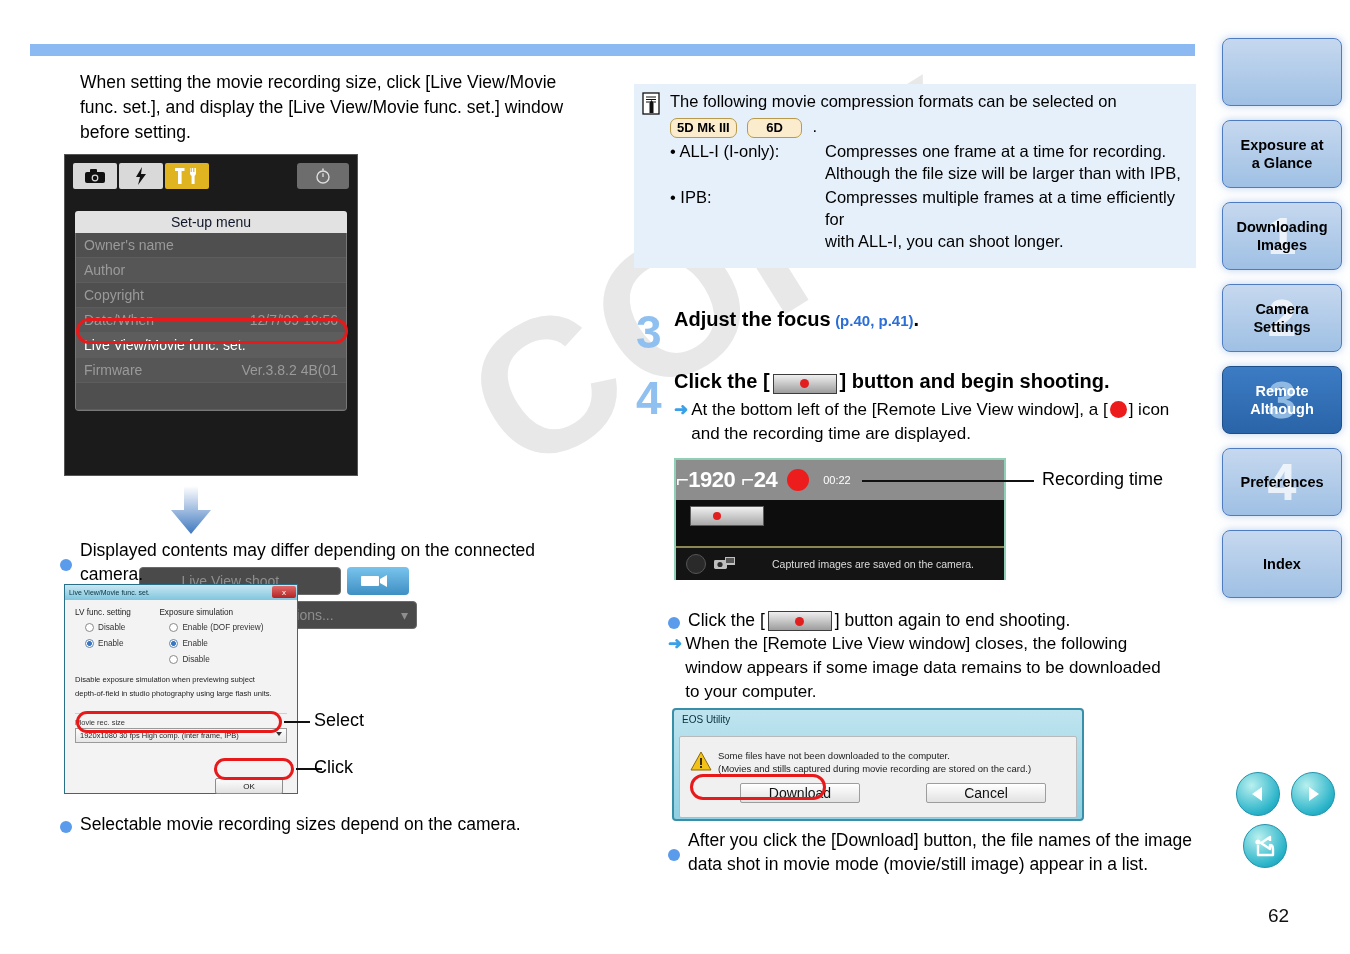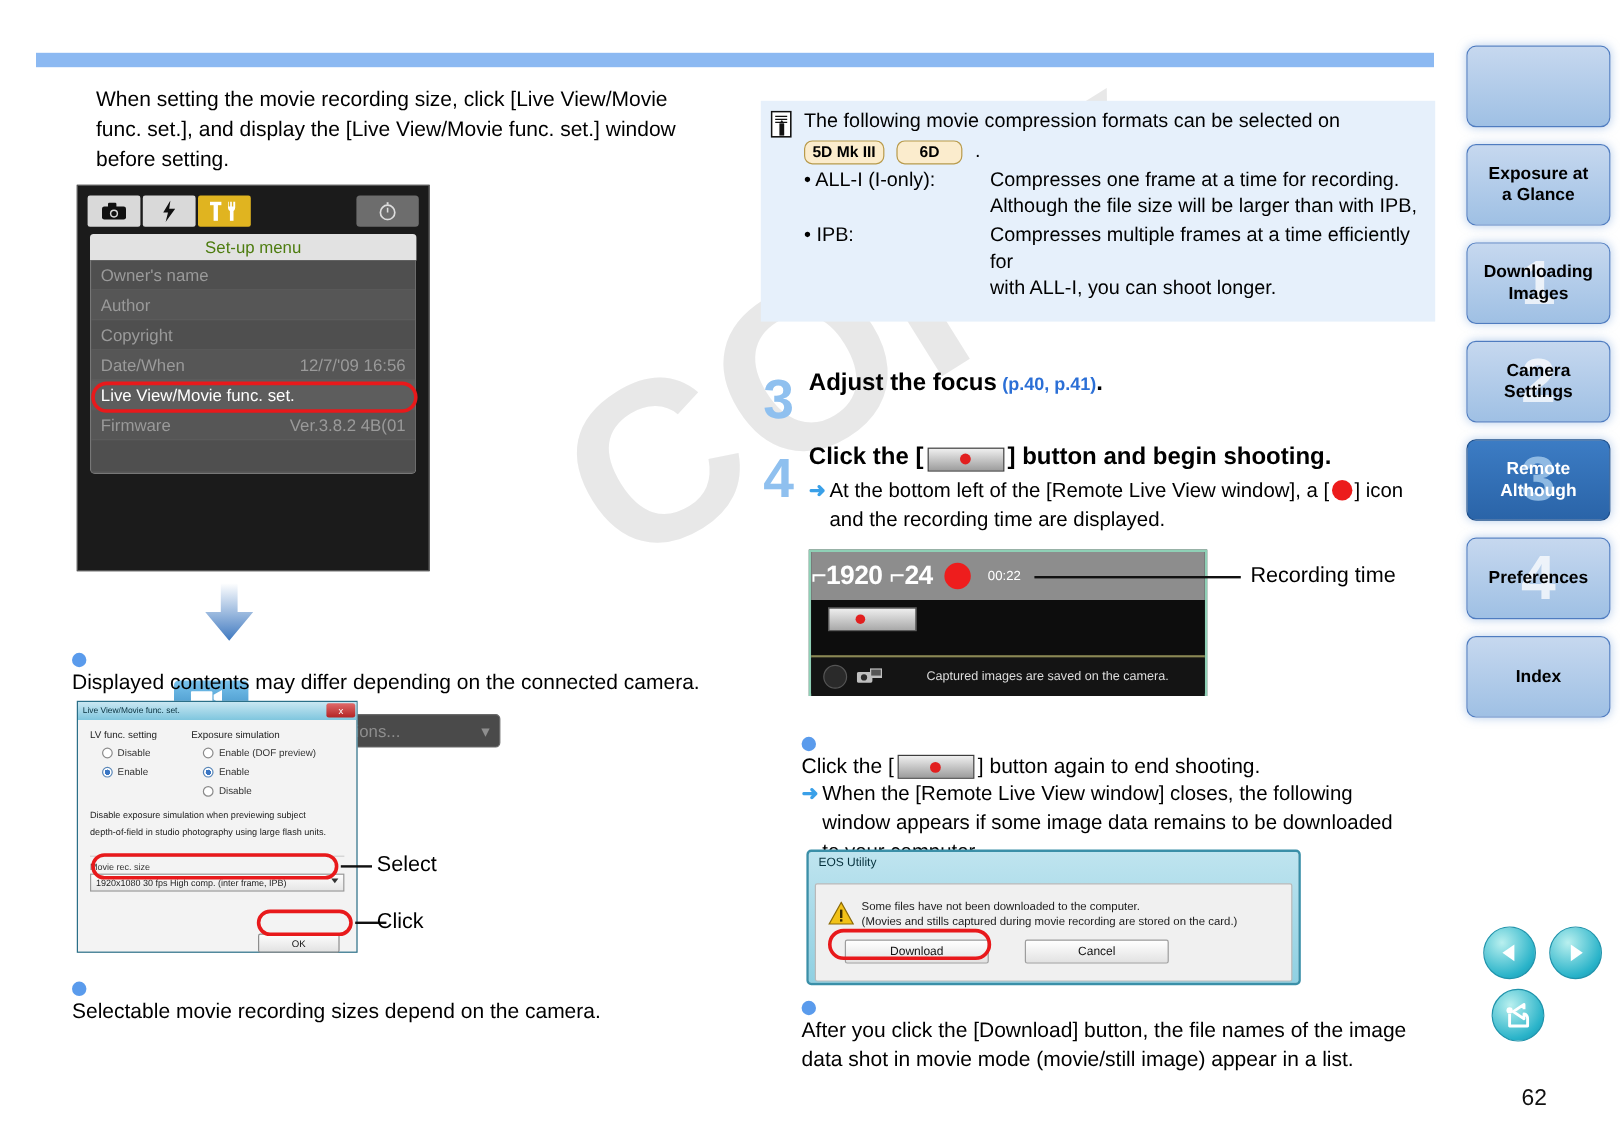--- a/index.html
+++ b/index.html
@@ -32,21 +32,21 @@
     position:absolute;left:64px;top:154px;width:294px;height:322px;
     background:#1b1b1b;border:1px solid #555;box-sizing:border-box;
   }
   .cam-tabs{display:flex;align-items:center;padding:8px 8px 4px 8px;gap:2px;}
   .cam-tab{width:44px;height:26px;background:#d9d9d9;border-radius:2px;display:flex;align-items:center;justify-content:center;}
   .cam-tab.active{background:#e0b420;}
   .cam-tab svg{display:block;}
   .cam-tab-sp{flex:1;}
   .cam-tab.clock{width:52px;height:26px;background:#6d6d6d;border-radius:3px;}
   .cam-title{
-    margin:2px 10px 0 10px;background:#e2e2e2;color:#4d7c0f;text-align:center;
+    margin:18px 10px 0 10px;background:#e2e2e2;color:#0f172a;text-align:center;
     font-size:14px;padding:3px 0;border-radius:3px 3px 0 0;
   }
   .cam-list{margin:0 10px;background:#555;border:1px solid #777;border-top:none;border-radius:0 0 4px 4px;overflow:hidden;text-align:right;}
   .cam-row{
     height:24px;line-height:24px;padding:0 8px;font-size:14px;color:#9a9a9a;
     display:flex;justify-content:space-between;background:#4f4f4f;border-bottom:1px solid #5d5d5d;
   }
   .cam-row.alt{background:#565656;}
   .cam-row.sel{color:#ffffff;background:#5d5d5d;}
   .cam-row.blank{height:26px;}
@@ -59,21 +59,21 @@
   .cam-btn.w1{width:200px;display:inline-block;}
   .cam-vid{width:62px;height:28px;background:#5aaee0;border-radius:4px;display:inline-block;vertical-align:top;margin-left:6px;
     background:linear-gradient(#79c4ee,#3f8fc4);position:relative;}
   .cam-btn.full{width:276px;}
   .cam-caret{position:absolute;right:8px;top:0;}
 
   
   .blue-arrow{position:absolute;left:163px;top:484px;width:56px;height:52px;}
 
   
-  .bullet-row{display:flex;align-items:flex-start;font-size:17.5px;line-height:24px;flex-direction:column;}
+  .bullet-row{display:flex;align-items:center;font-size:17.5px;line-height:24px;}
   .bdot{width:12px;height:12px;border-radius:50%;background:#5a9bec;flex:none;margin:6px 8px 0 0;}
   .b1{position:absolute;left:60px;top:538px;width:530px;}
   .b2{position:absolute;left:60px;top:812px;width:530px;}
 
   
   .lvdlg{position:absolute;left:64px;top:584px;width:234px;height:210px;
     border:1px solid #2a6f88;box-sizing:border-box;background:#f3f3f3;}
   .lvdlg-tb{height:15px;background:linear-gradient(#c9e7f2,#7fc6de);
     display:flex;align-items:center;position:relative;}
   .lvdlg-tb-t{font-size:7px;color:#08313f;padding-left:4px;}
@@ -151,22 +151,22 @@
   
   .eos{position:absolute;left:672px;top:708px;width:412px;height:113px;
     border:2px solid #3a8fa8;border-radius:4px;background:#e9f4f8;box-sizing:border-box;
     background:linear-gradient(#bfe4ef,#8fd0e2);}
   .eos-tb{height:22px;padding:4px 0 0 8px;font-size:10px;color:#05303c;}
   .eos-inner{margin:0 5px;height:80px;background:#f0f0f0;border:1px solid #b9b9b9;border-radius:2px;position:relative;}
   .eos-warn{position:absolute;left:10px;top:14px;width:22px;height:20px;}
   .eos-txt{position:absolute;left:38px;top:12px;font-size:9.5px;line-height:13px;color:#1a1a1a;}
   .eos-btns{position:absolute;left:24px;top:46px;display:flex;gap:30px;}
   .eos-btn{width:118px;height:18px;border:1px solid #9d9d9d;border-radius:2px;
-    background:linear-gradient(#ffffff,#e2e2e2);font-size:10px;color:#111;
-    display:flex;align-items:center;justify-content:center;}
+    background:linear-gradient(#ffffff,#e2e2e2);font-size:14px;color:#111;
+    display:flex;align-items:center;justify-content:center;margin-left:36px;}
   .eos-ring{position:absolute;left:690px;top:774px;width:136px;height:26px;border:3px solid #e8191b;border-radius:13px;box-sizing:border-box;}
 
   .b3{position:absolute;left:668px;top:608px;width:520px;}
   .b4{position:absolute;left:668px;top:828px;width:530px;}
 
   
   .sidebar{position:absolute;left:1222px;top:38px;width:118px;}
   .nav-btn{
     width:118px;border:1px solid #4f7cc0;border-radius:8px;
     background:linear-gradient(#c6d8ef,#9fc0e4);
@@ -261,21 +261,21 @@
           <span>Live View/Movie func. set.</span>
           <span></span>
         </div>
         <div class="cam-row alt">
           <span>Firmware</span>
           <span>Ver.3.8.2 4B(01</span>
         </div>
         <div class="cam-row blank"></div>
       </div>
       <div class="cam-bottom">
-        <div class="cam-vid">
+        <div class="cam-btn w1">Live View shoot. ...</div><div class="cam-vid">
           <svg width="34" height="16" viewBox="0 0 34 16" style="position:absolute;left:14px;top:6px">
               <rect x="0" y="3" width="18" height="10" rx="1" fill="#fff"></rect>
               <polygon points="19,6 26,2 26,14 19,10" fill="#fff"></polygon>
             </svg>
         </div>
         <div class="cam-btn full">
           <span>Other Functions...</span>
           <span class="cam-caret">▾</span>
         </div>
       </div>

